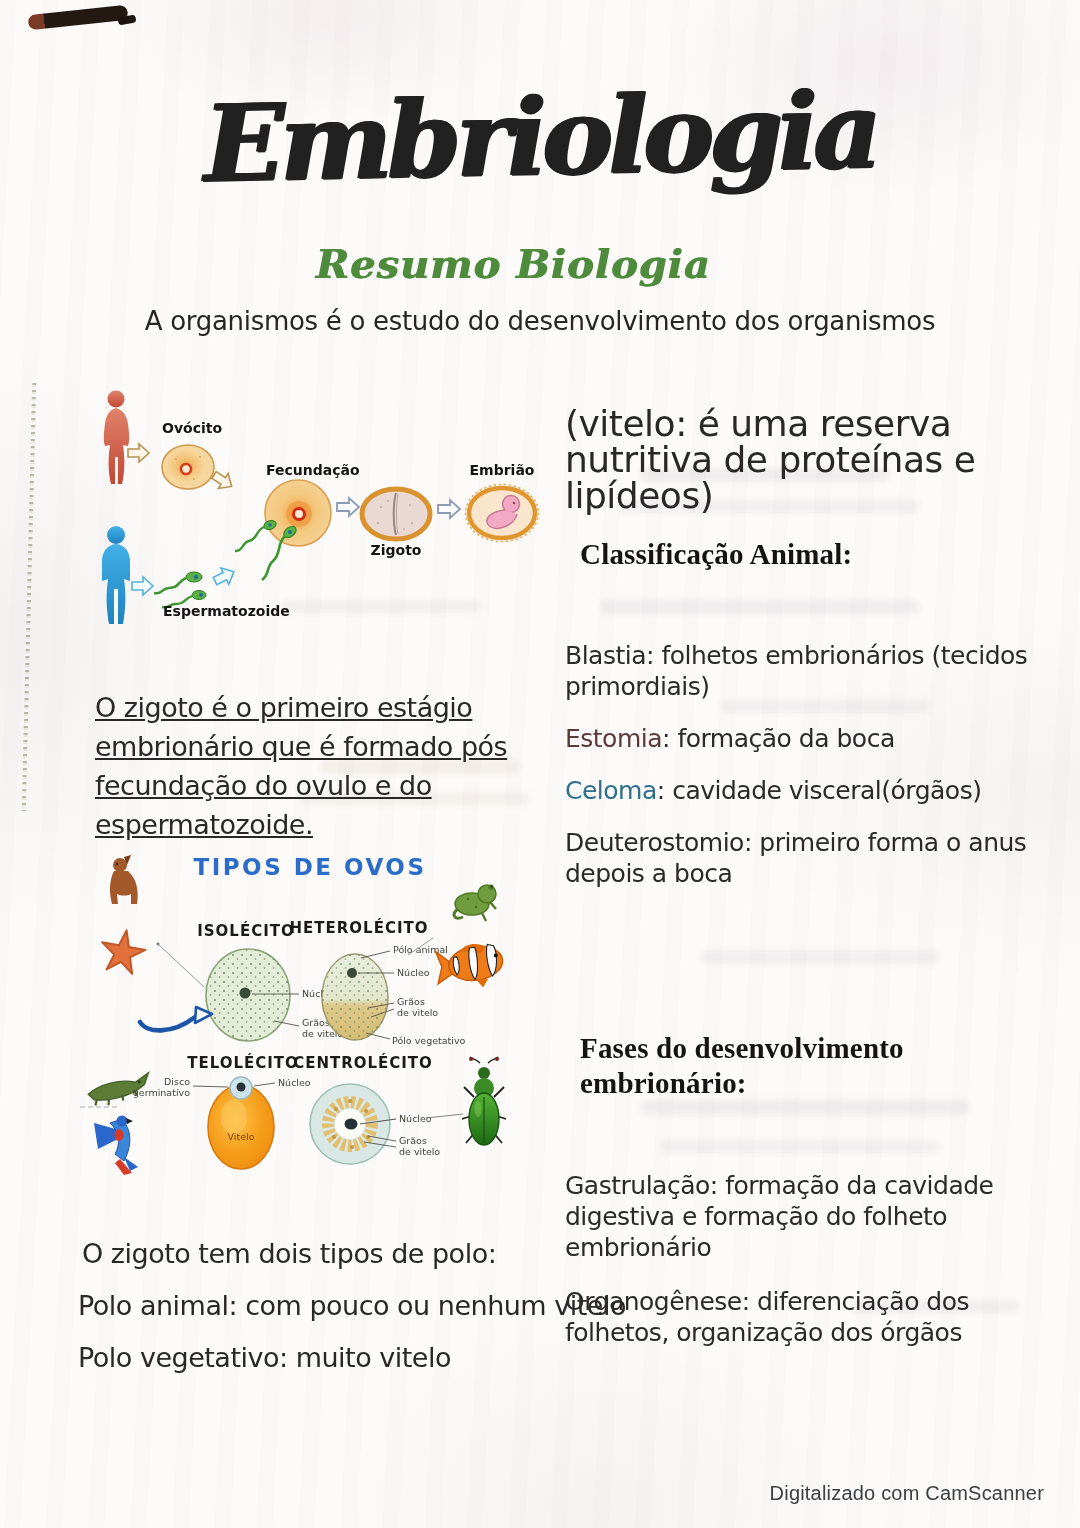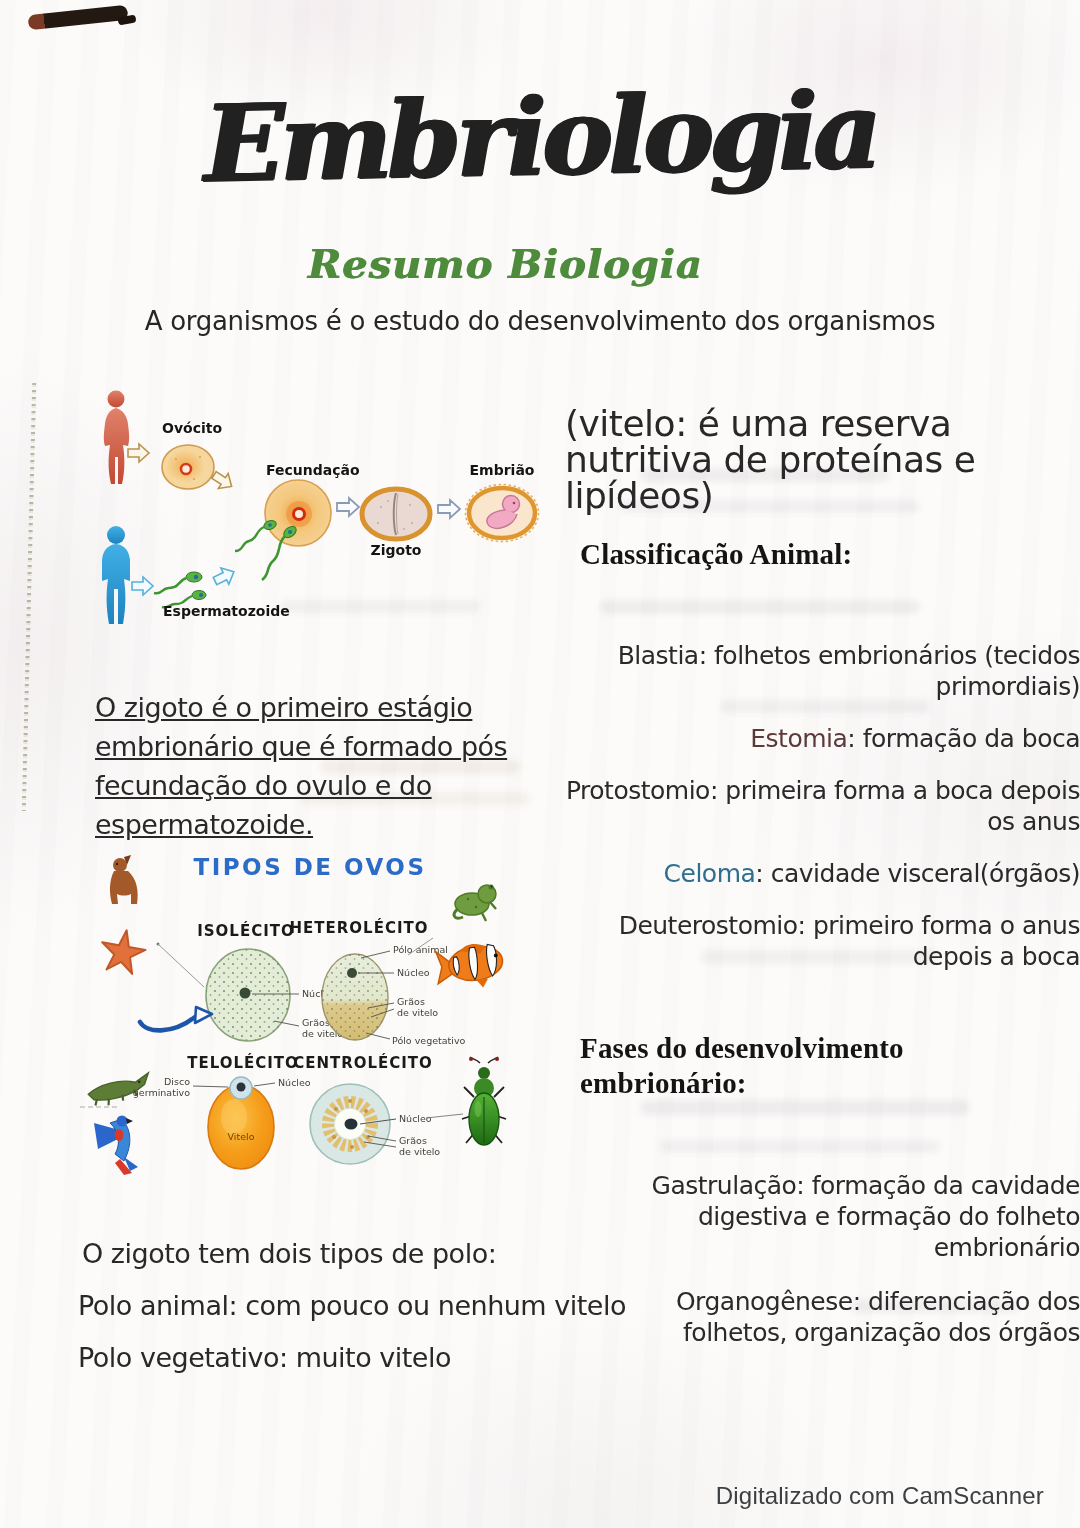--- a/index.html
+++ b/index.html
@@ -21,44 +21,44 @@
   .spine-strip{position:absolute;left:27px;top:383px;width:4px;height:428px;
     transform:rotate(1.4deg);opacity:.55;
     background:repeating-linear-gradient(to bottom, rgba(95,92,58,.75) 0 2px, rgba(180,172,120,.35) 2px 4px, transparent 4px 7px);}
   .bleed{position:absolute;border-radius:9px;filter:blur(3px);}
   .title{position:absolute;left:0;top:74px;width:1080px;text-align:center;
     font-family:"DejaVu Serif", serif;font-style:italic;font-weight:bold;
     font-size:106px;letter-spacing:-5px;color:#212121;transform:rotate(-1.2deg);
     text-shadow:2px 0 0 #212121,1px 1px 0 #212121,-1px 0 0 #212121;}
   .subtitle{position:absolute;left:0;top:240px;width:1010px;text-align:center;
     font-family:"DejaVu Serif", serif;font-style:italic;font-weight:bold;
-    font-size:40px;color:#4e8b3c;letter-spacing:1px;text-shadow:1px 0 0 #4e8b3c;}
+    font-size:40px;color:#4e8b3c;letter-spacing:1px;text-shadow:1px 0 0 #4e8b3c;padding-left:8px;}
   .intro{position:absolute;left:0;top:306px;width:1080px;text-align:center;
     font-size:26px;letter-spacing:-0.3px;color:#262626;}
   .para{position:absolute;letter-spacing:-0.5px;color:#282828;}
   .zigoto-para{left:95px;top:688px;width:432px;font-size:27px;line-height:39px;text-decoration:underline;}
   .polo-intro{left:82px;top:1238px;width:620px;font-size:27px;}
   .polo-animal{left:78px;top:1290px;width:640px;font-size:27px;}
   .polo-veg{left:78px;top:1342px;width:640px;font-size:27px;}
   .vitelo-note{left:565px;top:406px;width:470px;font-size:36px;line-height:36px;}
   .heading{position:absolute;font-family:"Liberation Serif", serif;font-weight:bold;
     color:#141414;font-size:29px;line-height:35px;letter-spacing:0.2px;}
   .class-head{left:580px;top:537px;width:390px;}
   .fases-head{left:580px;top:1031px;width:390px;}
-  .list{position:absolute;left:565px;width:515px;font-size:25px;letter-spacing:-0.5px;line-height:31px;text-align:right;}
+  .list{position:absolute;left:565px;width:515px;font-size:25px;letter-spacing:-0.5px;line-height:31px;}
   .class-list{top:640px;}
   .fases-list{top:1170px;}
   .item{margin-bottom:21px;}
   .fases-list .item{margin-bottom:23px;}
   .term.maroon{color:#5d3a3a;}
   .term.blue{color:#2e6e8e;}
   .fert-svg{position:absolute;left:78px;top:383px;width:480px;height:290px;}
   .eggs-svg{position:absolute;left:78px;top:845px;width:480px;height:390px;}
   .footer{position:absolute;right:36px;top:1482px;font-family:"Liberation Sans", sans-serif;
-    font-size:24px;color:#3c4043;letter-spacing:0.2px;}
+    font-size:20px;color:#3c4043;letter-spacing:0.2px;}
   .dlabel{font-family:"DejaVu Sans", sans-serif;font-weight:bold;font-size:14px;fill:#141414;}
   .tiny{font-family:"DejaVu Sans", sans-serif;font-size:9.5px;fill:#44423a;font-weight:normal;}
   .eggname{font-family:"DejaVu Sans", sans-serif;font-weight:bold;font-size:15px;fill:#1a1a1a;letter-spacing:1px;}
   .ovostitle{font-family:"DejaVu Sans", sans-serif;font-weight:bold;font-size:23px;fill:#2a6cc8;letter-spacing:2.5px;}
 </style>
 </head>
 <body>
 
 <div class="page">
 
@@ -355,23 +355,20 @@
   <div class="heading class-head">Classificação Animal:</div>
 
   <div class="list class-list">
     <div class="item">
       <span class="term">Blastia</span><span>: folhetos embrionários (tecidos primordiais)</span>
     </div>
     <div class="item">
       <span class="term maroon">Estomia</span><span>: formação da boca</span>
     </div>
     <div class="item">
-      <span class="term">Protostomio</span><span>: primeira forma a boca depois os anus</span>
-    </div>
-    <div class="item">
       <span class="term blue">Celoma</span><span>: cavidade visceral(órgãos)</span>
     </div>
     <div class="item">
       <span class="term">Deuterostomio</span><span>: primeiro forma o anus depois a boca</span>
     </div>
   </div>
 
   <div class="heading fases-head">Fases do desenvolvimento embrionário:</div>
 
   <div class="list fases-list">

